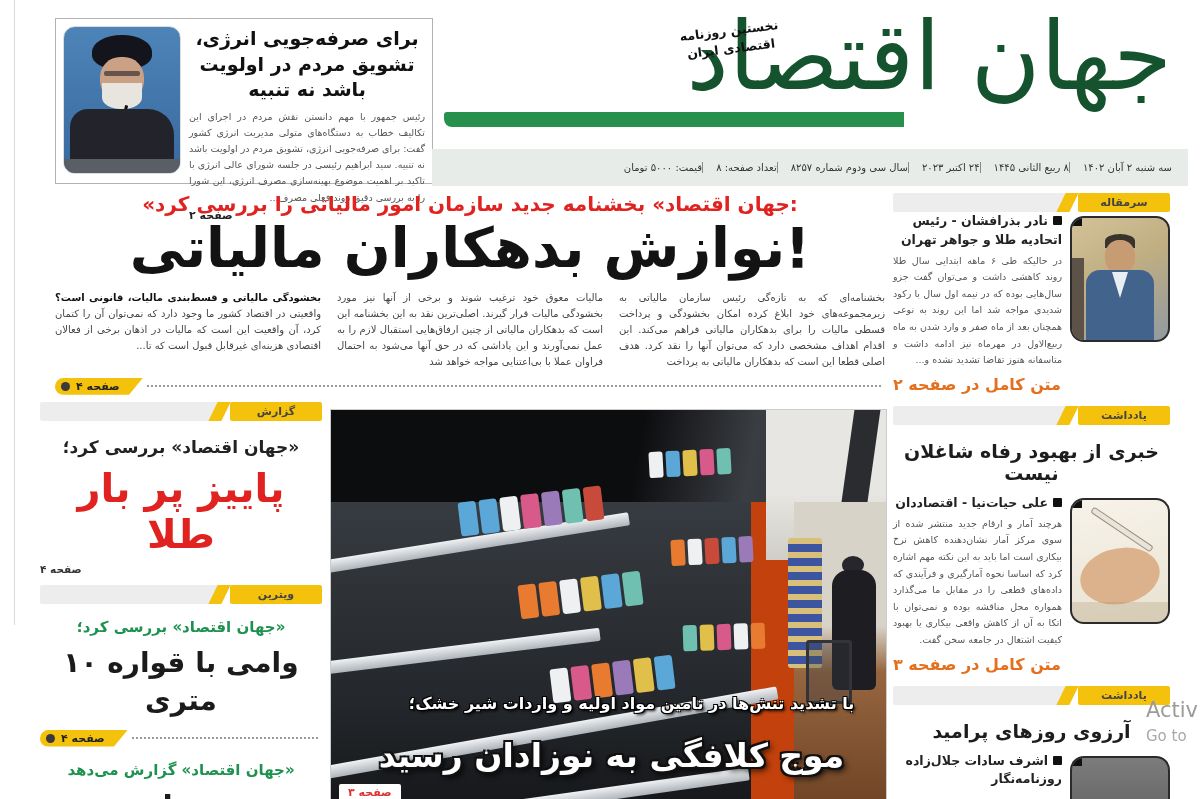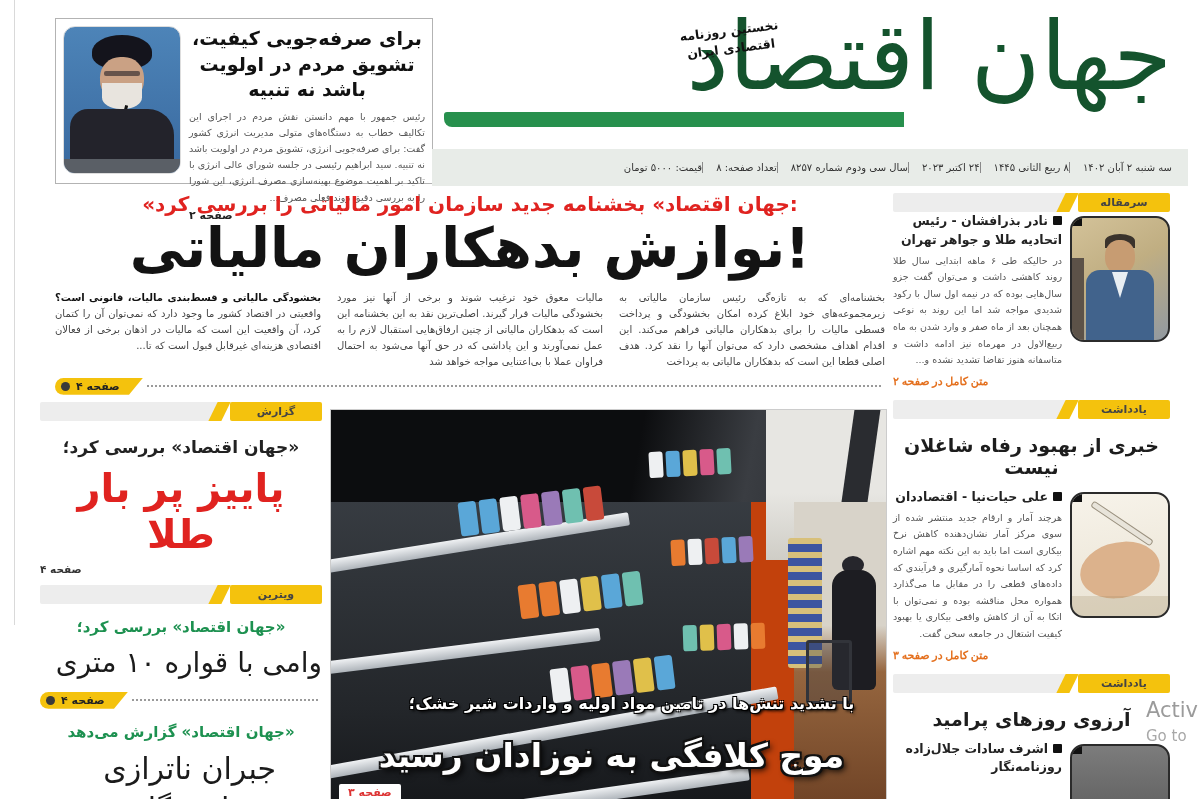--- a/index.html
+++ b/index.html
@@ -53,21 +53,21 @@
   .tabbar .bar{flex:1;background:#ededed;border-radius:2px;}
   .tabbar .notch{width:13px;background:#f4c20d;transform:skewX(-26deg);margin:0 4px 0 -5px;}
   .tabbar .label{width:92px;background:#f4c20d;color:#444;font-size:11px;font-weight:bold;
      display:flex;align-items:center;justify-content:center;border-radius:2px;}
   
   #left-col{left:40px;top:402px;width:282px;}
   .kicker-black{font-size:17px;font-weight:bold;color:#222;text-align:center;margin-top:16px;direction:rtl;}
   .kicker-green{font-size:15px;font-weight:bold;color:#1d9150;text-align:center;margin-top:14px;direction:rtl;}
   #gold-headline{font-size:40px;font-weight:bold;color:#e02320;text-align:center;margin-top:8px;direction:rtl;}
   #gold-pageref{font-size:10.5px;font-weight:bold;color:#333;margin:6px 0 10px 0;text-align:left;}
-  .black-headline{font-size:28px;font-weight:normal;color:#1b1b1b;text-align:right;margin-top:8px;line-height:1.35;direction:rtl;}
+  .black-headline{font-size:28px;font-weight:bold;color:#1b1b1b;text-align:center;margin-top:8px;line-height:1.35;direction:rtl;}
   .lc-footer{display:flex;align-items:center;margin-top:10px;}
   
   #photo{left:330px;top:394px;width:557px;height:401px;border:1px solid #ccc;box-sizing:border-box;
      overflow:hidden;background:#c2410c;margin-top:15px;}
   .ph-ceiling{position:absolute;left:0;top:0;width:100%;height:92px;
      background:linear-gradient(100deg,#0c0d0f 55%,#3a3d42 75%,#23252a 100%);}
   .ph-backwall{position:absolute;right:0;top:0;width:120px;height:150px;
      background:linear-gradient(#e7e6e2 55%,#cfcdc6 100%);}
   .ph-beam{position:absolute;right:14px;top:0;width:26px;height:120px;background:#2a2c30;transform:skewX(-8deg);}
   .ph-shelfdark{position:absolute;left:0;top:60px;width:420px;height:341px;
@@ -97,21 +97,21 @@
      font-weight:bold;padding:2px 9px;border-radius:2px;}
   
   #sidebar{left:893px;top:193px;width:277px;}
   .side-section{margin-bottom:12px;}
   .side-headline{text-align:center;font-size:19px;font-weight:bold;color:#1d1d1d;margin:15px 0 10px;direction:rtl;}
   .side-body-row{display:flex;gap:8px;}
   .side-text{flex:1;direction:rtl;}
   .side-author{font-size:12.5px;font-weight:bold;color:#222;line-height:1.5;text-align:right;}
   .auth-icon{display:inline-block;width:9px;height:9px;background:#111;margin-left:5px;border-radius:1px;}
   .side-body{font-size:9.5px;color:#555;line-height:1.75;text-align:justify;margin-top:3px;}
-  .side-link{font-size:11px;font-weight:bold;color:#e4701e;text-align:left;margin-top:6px;direction:rtl;font-family:Liberation Serif, serif;}
+  .side-link{font-size:16px;font-weight:bold;color:#e4701e;text-align:left;margin-top:6px;direction:rtl;}
   .auth-photo{width:96px;height:122px;border:2px solid #2b2b2b;border-radius:14px;position:relative;
      overflow:hidden;flex:none;margin-top:4px;}
   .auth-corner{position:absolute;left:-2px;top:-2px;width:12px;height:10px;background:#111;z-index:3;}
   
   .ap1{background:linear-gradient(150deg,#d3c299 0%,#c0ae82 45%,#9199a1 100%);}
   .ap1 .head{position:absolute;left:33px;top:22px;width:30px;height:34px;border-radius:46%;background:#c79c72;}
   .ap1 .hair{position:absolute;left:33px;top:16px;width:30px;height:14px;border-radius:50% 50% 0 0;background:#3a332c;}
   .ap1 .suit{position:absolute;left:14px;top:52px;width:68px;height:70px;border-radius:14px 14px 0 0;background:#41638c;}
   .ap1 .shirt{position:absolute;left:40px;top:54px;width:16px;height:26px;background:#e8eef2;clip-path:polygon(0 0,100% 0,50% 100%);}
   .ap1 .chair{position:absolute;left:0;top:40px;width:12px;height:82px;background:#5c5248;}
@@ -138,21 +138,21 @@
   <div id="president-photo">
     <div class="pr-turban"></div>
     <div class="pr-face"></div>
     <div class="pr-glasses"></div>
     <div class="pr-beard"></div>
     <div class="pr-mic"></div>
     <div class="pr-body"></div>
     <div class="pr-desk"></div>
   </div>
   <div id="top-left-text">
-    <div id="top-left-headline">برای صرفه‌جویی کیفیت، تشویق مردم در اولویت باشد نه تنبیه</div>
+    <div id="top-left-headline">برای صرفه‌جویی انرژی، تشویق مردم در اولویت باشد نه تنبیه</div>
     <div id="top-left-body">رئیس جمهور با مهم دانستن نقش مردم در اجرای این تکالیف خطاب به دستگاه‌های متولی مدیریت انرژی کشور گفت: برای صرفه‌جویی انرژی، تشویق مردم در اولویت باشد نه تنبیه. سید ابراهیم رئیسی در جلسه شورای عالی انرژی با تاکید بر اهمیت موضوع بهینه‌سازی مصرف انرژی، این شورا را به بررسی دقیق روند فعلی مصرف...</div>
     <div id="top-left-pageref">صفحه ۲</div>
   </div>
 </div>
 
 <div class="abs" id="masthead">
   <div id="logo-bar"></div>
   <div id="logo-text">جهان اقتصاد</div>
   <div id="tagline">
     <div>نخستین روزنامه</div>

